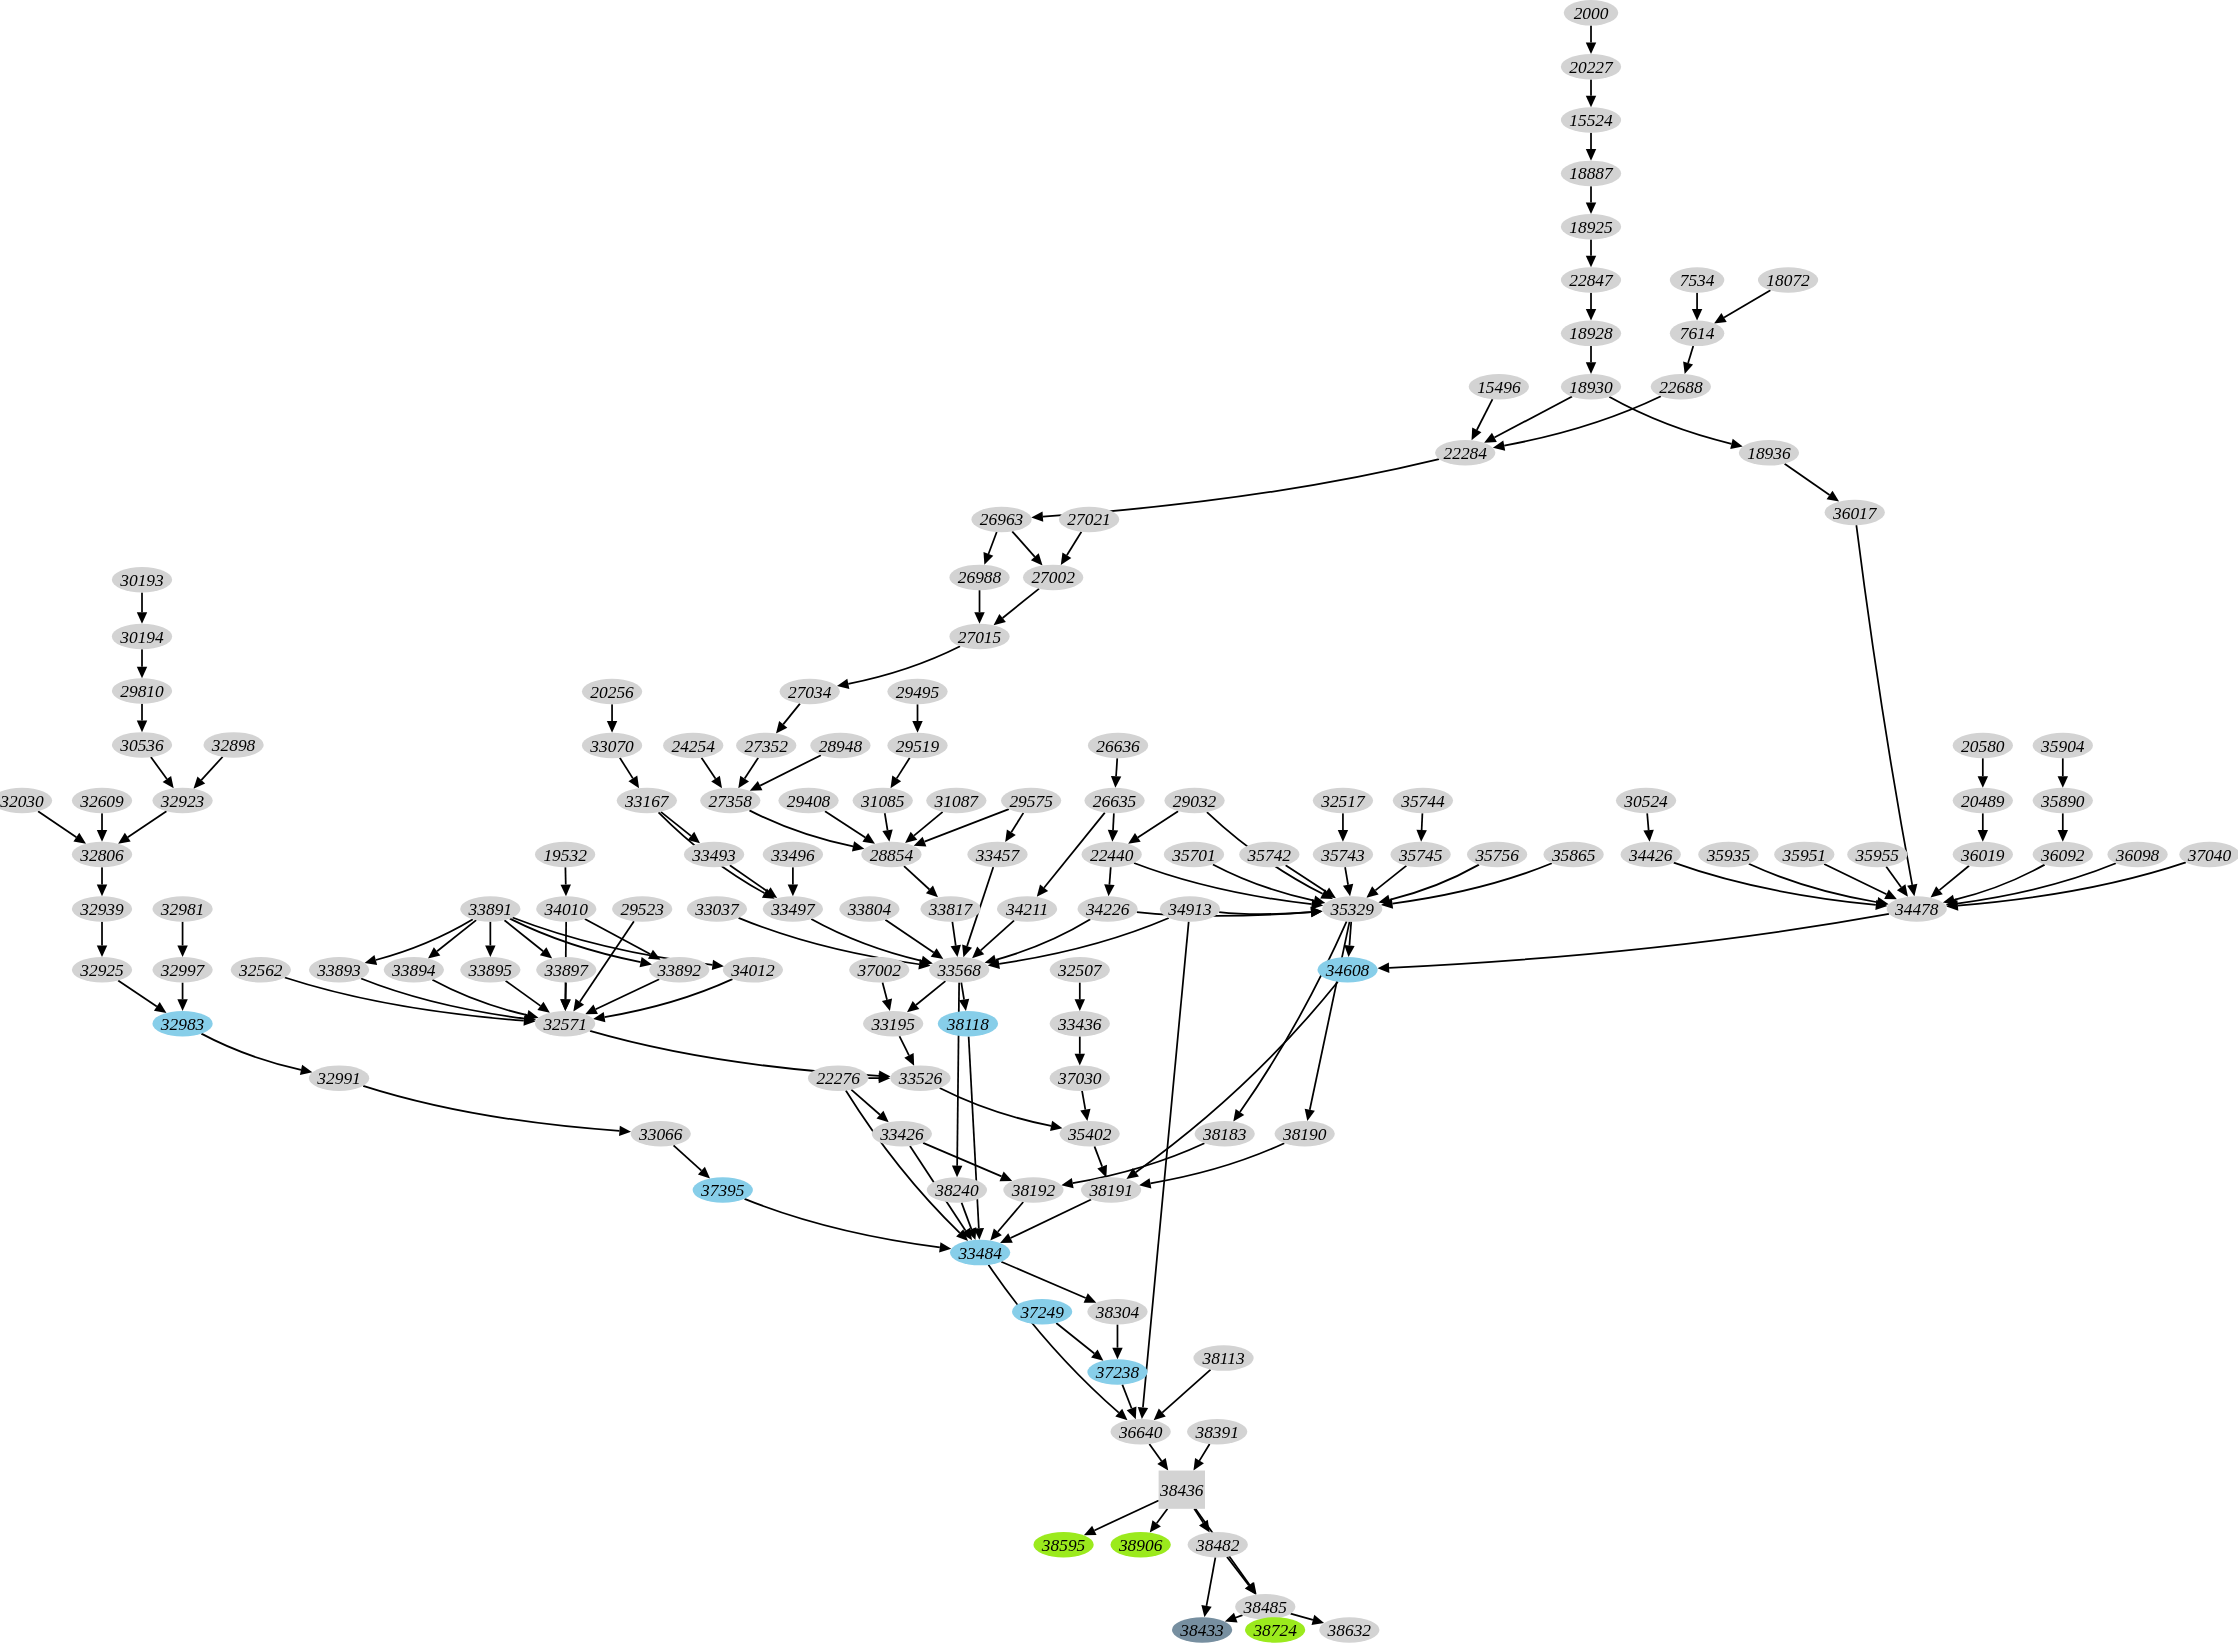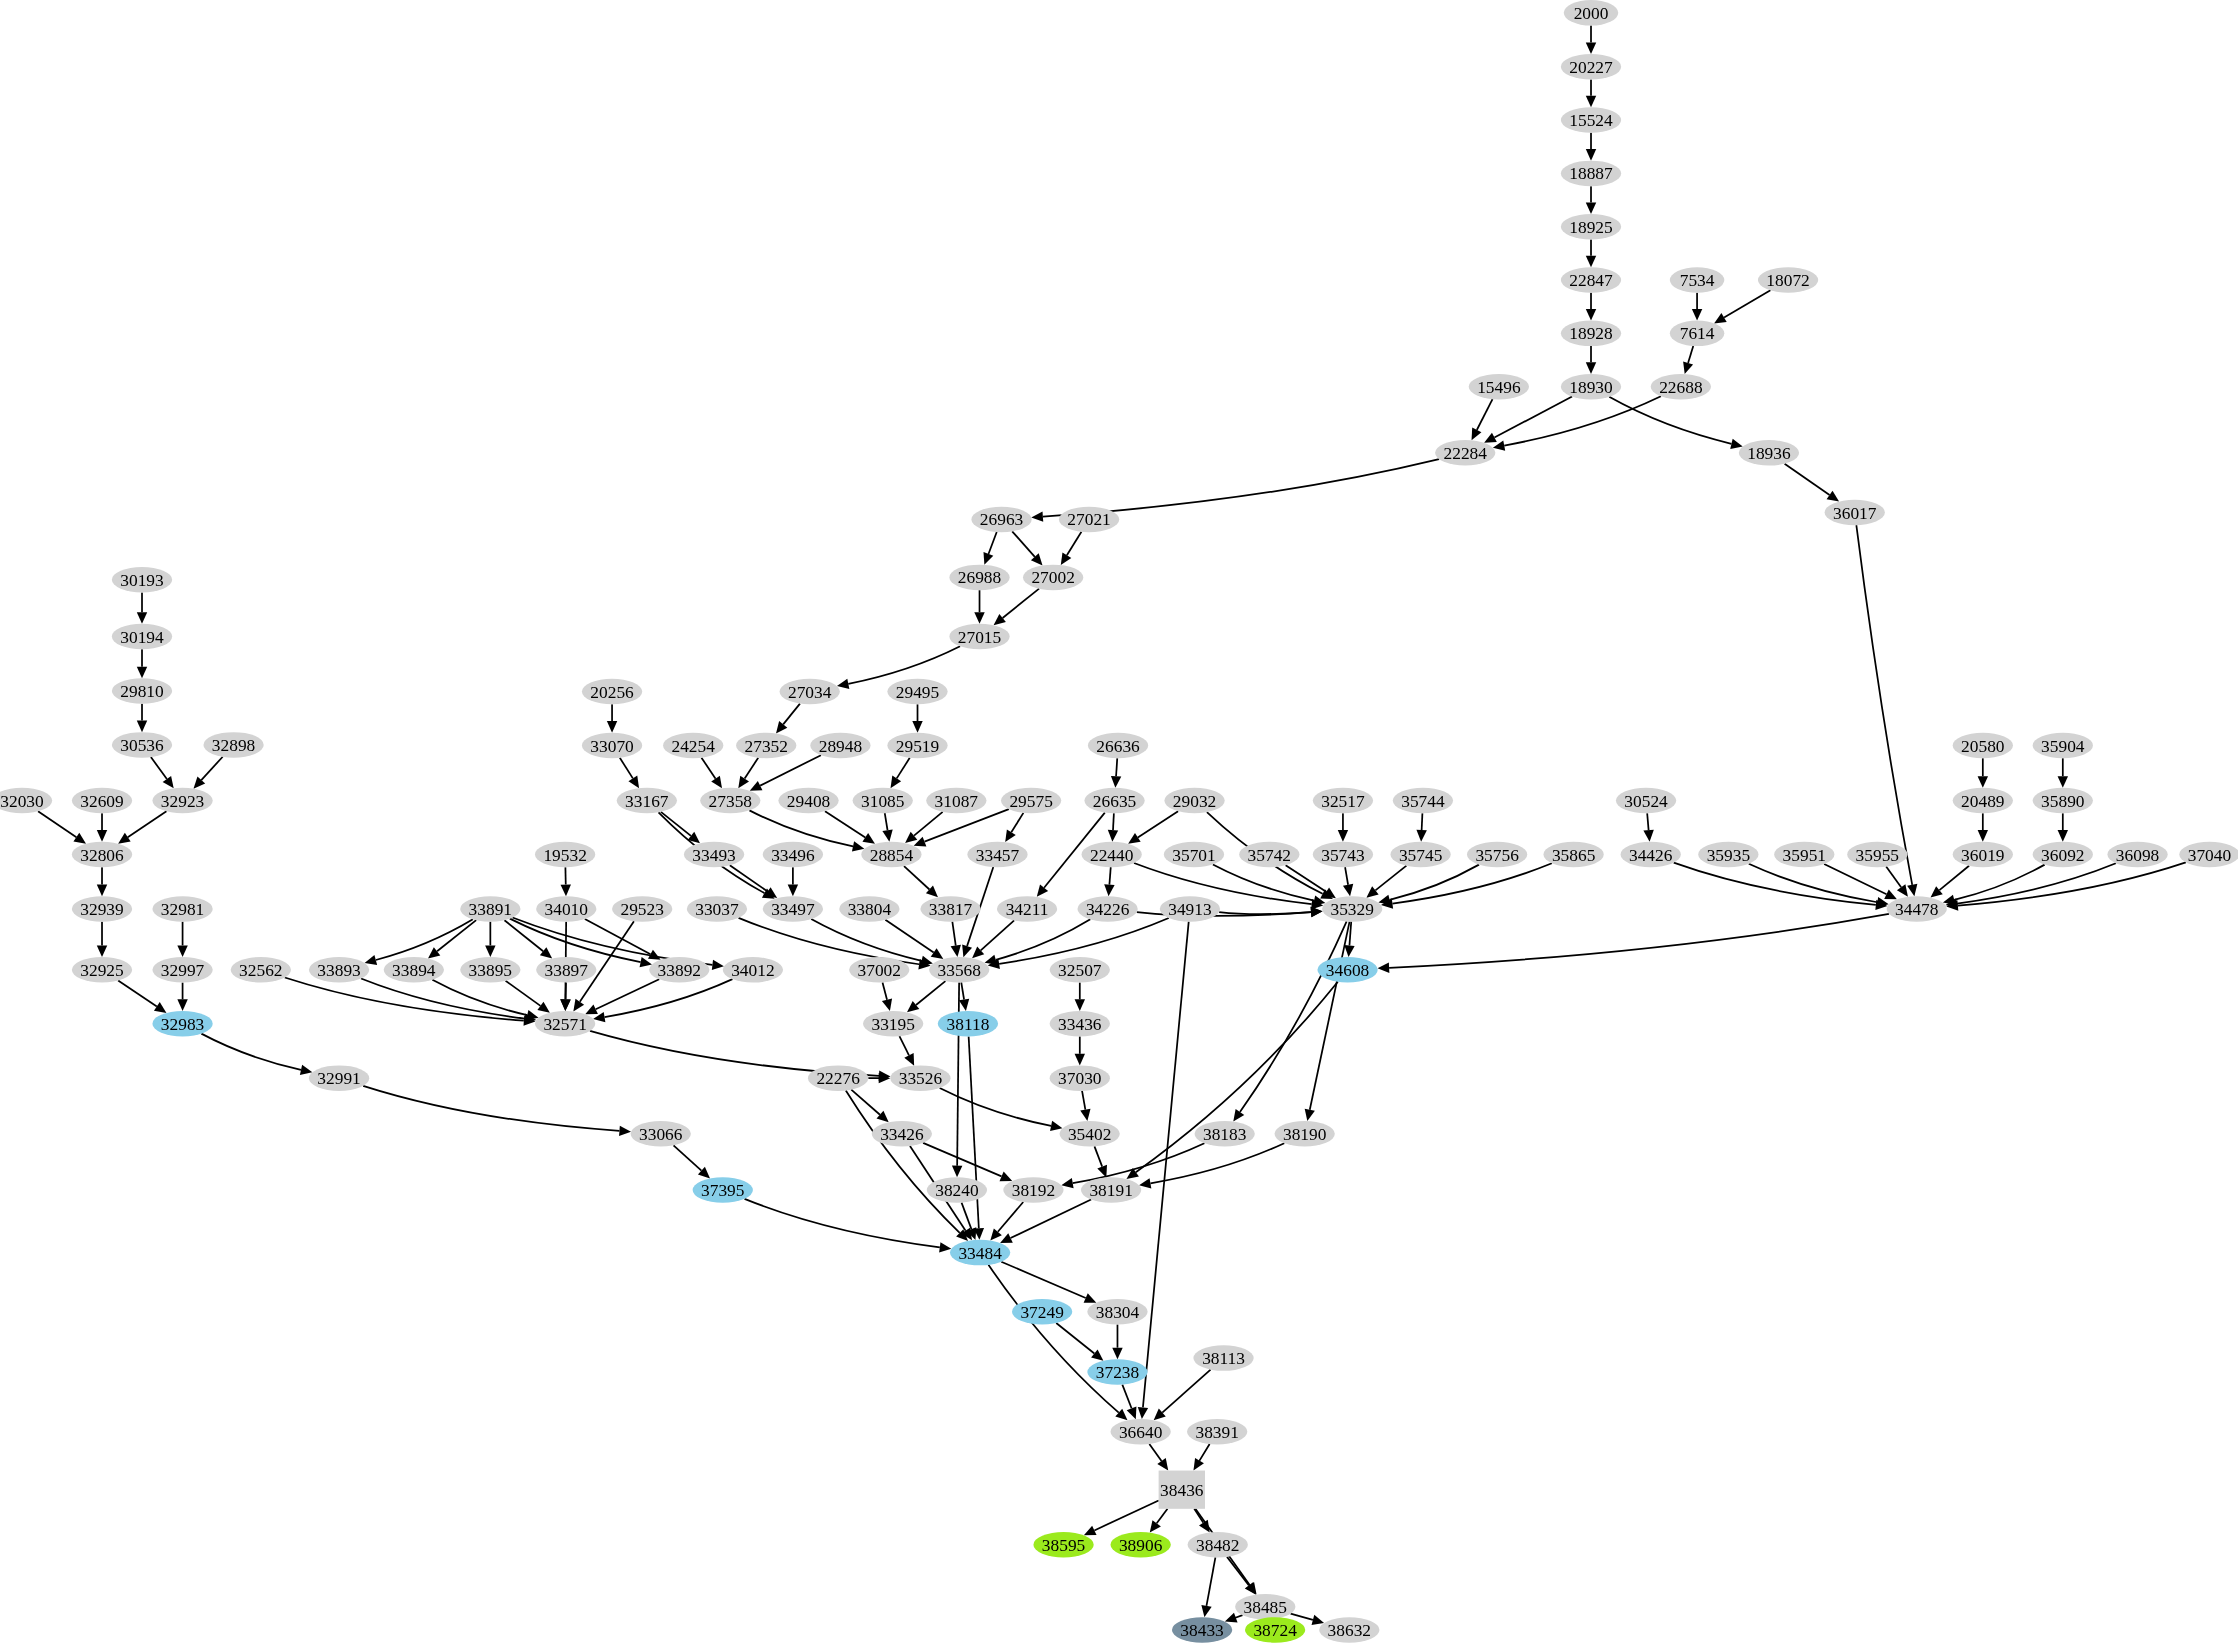--- a/index.html
+++ b/index.html
@@ -9,20 +9,21 @@
   }
   body {
     font-family: "Liberation Serif", "DejaVu Serif", serif;
   }
   #graph-root {
     position: relative;
     width: 2239px;
     height: 1648px;
     background: #ffffff;
     overflow: hidden;
+    font-style: italic;
   }
   svg#dag {
     position: absolute;
     left: 0;
     top: 0;
     width: 2239px;
     height: 1648px;
     display: block;
   }
   .node-shape {

